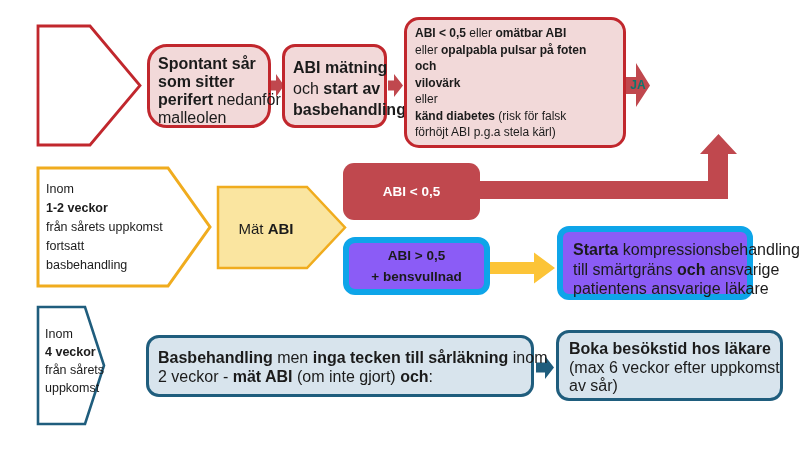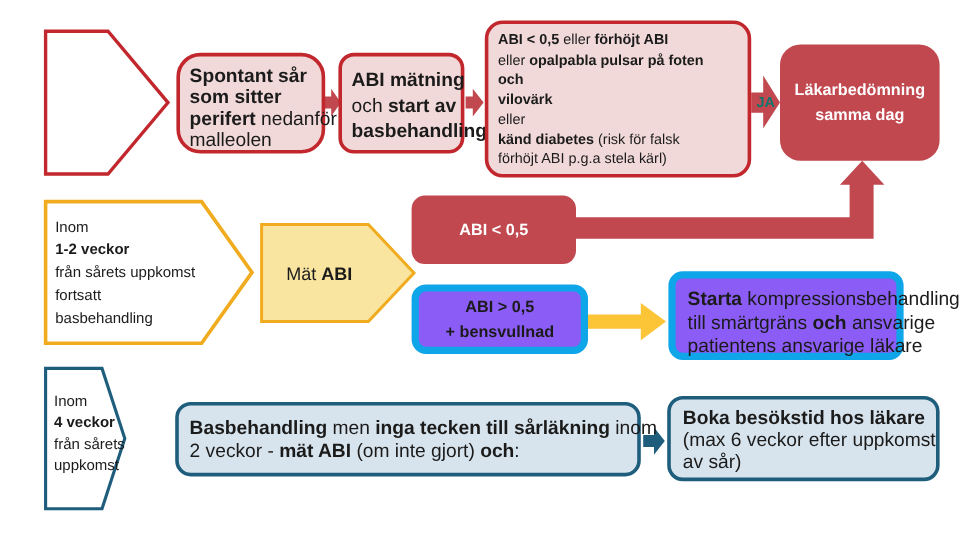--- a/index.html
+++ b/index.html
@@ -43,28 +43,25 @@
 
   <div class="rbox pink" style="left:147px;top:44px;width:124px;height:84px;padding:8px 0 0 8px;border-radius:20px;">
     <div class="inner"><b>Spontant sår</b><br><b>som sitter</b><br><b>perifert</b><span> nedanför</span><br><span>malleolen</span></div>
   </div>
 
   <div class="rbox pink" style="left:282px;top:44px;width:105px;height:84px;padding:10px 0 0 8px;line-height:21px;">
     <div class="inner" style="line-height:21px;"><b>ABI mätning</b><br><span>och </span><b>start av</b><br><b>basbehandling</b></div>
   </div>
 
   <div class="rbox pink" style="left:404px;top:17px;width:222px;height:131px;border-radius:15px;padding:5px 0 0 8px;font-size:12px;line-height:16.5px;">
-    <div class="inner" style="line-height:16.5px;"><b>ABI &lt; 0,5</b><span> eller </span><b>förhöjt ABI</b><br><span>eller </span><b>opalpabla pulsar på foten</b><br><b>och</b><br><b>vilovärk</b><br><span>eller</span><br><b>känd diabetes</b><span> (risk för falsk</span><br><span>förhöjt ABI p.g.a stela kärl)</span></div>
+    <div class="inner" style="line-height:16.5px;"><b>ABI &lt; 0,5</b><span> eller </span><b>omätbar ABI</b><br><span>eller </span><b>opalpabla pulsar på foten</b><br><b>och</b><br><b>vilovärk</b><br><span>eller</span><br><b>känd diabetes</b><span> (risk för falsk</span><br><span>förhöjt ABI p.g.a stela kärl)</span></div>
   </div>
 
   <div class="txt" style="left:626px;top:77px;width:24px;text-align:center;color:#0f766e;font-weight:bold;font-size:12px;line-height:17px;">JA</div>
 
-  <div class="rbox redfill vcenter hcenter" style="left:650px;top:37px;width:133px;height:97px;border-radius:17px;font-size:13.5px;line-height:20.5px;">
-    <div class="inner"><b>Läkarbedömning</b><br><b>samma dag</b></div>
-  </div>
 
   <div class="txt" style="left:46px;top:180px;"><span>Inom</span><br><b>1-2 veckor</b><br><span>från sårets uppkomst</span><br><span>fortsatt</span><br><span>basbehandling</span></div>
 
   <div class="txt" style="left:216px;top:219px;width:100px;text-align:center;font-size:15px;"><span>Mät </span><b>ABI</b></div>
 
   <div class="rbox redfill vcenter hcenter" style="left:343px;top:163px;width:137px;height:57px;border-radius:11px;font-size:13.5px;">
     <div class="inner"><b>ABI &lt; 0,5</b></div>
   </div>
 
   <div class="rbox yellow vcenter hcenter" style="left:343px;top:237px;width:147px;height:58px;font-weight:bold;font-size:13.5px;line-height:21.5px;">

